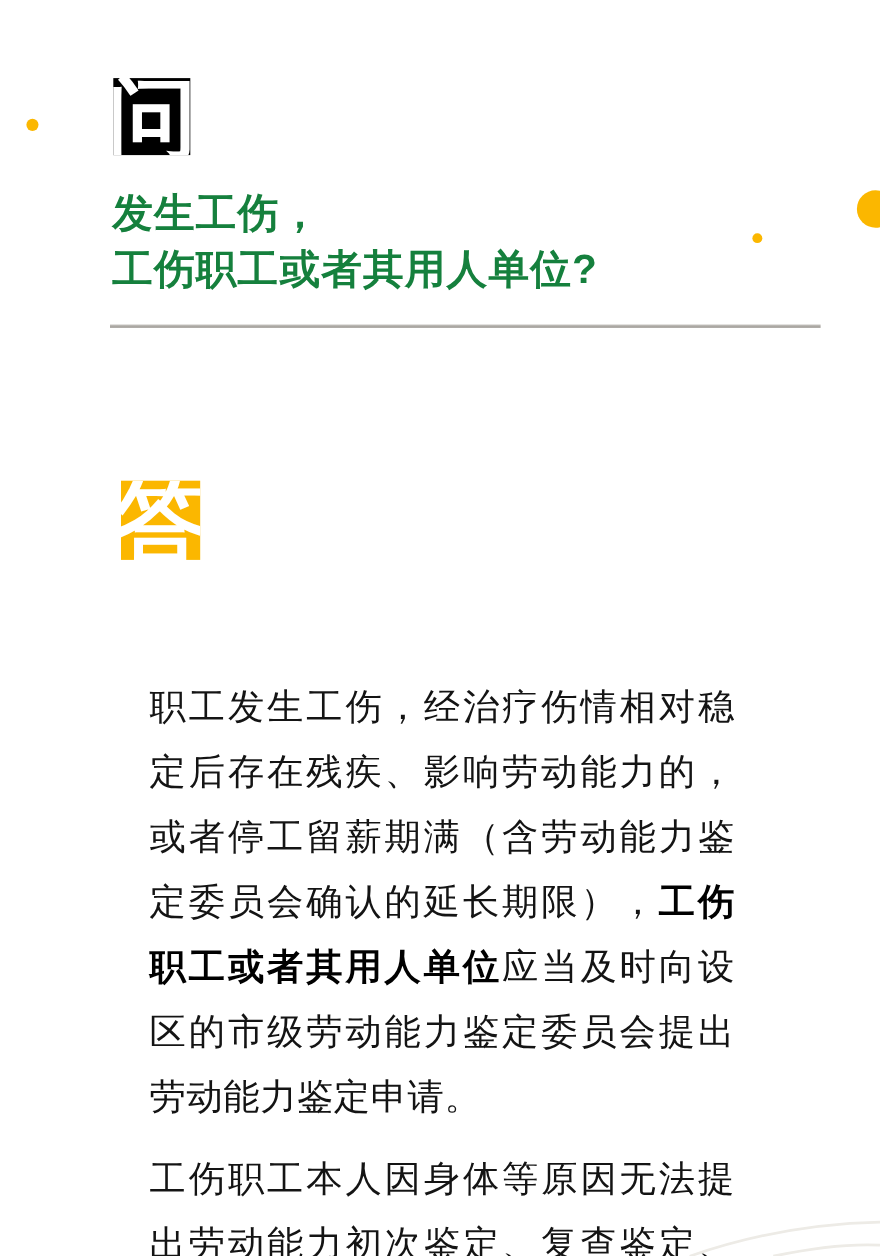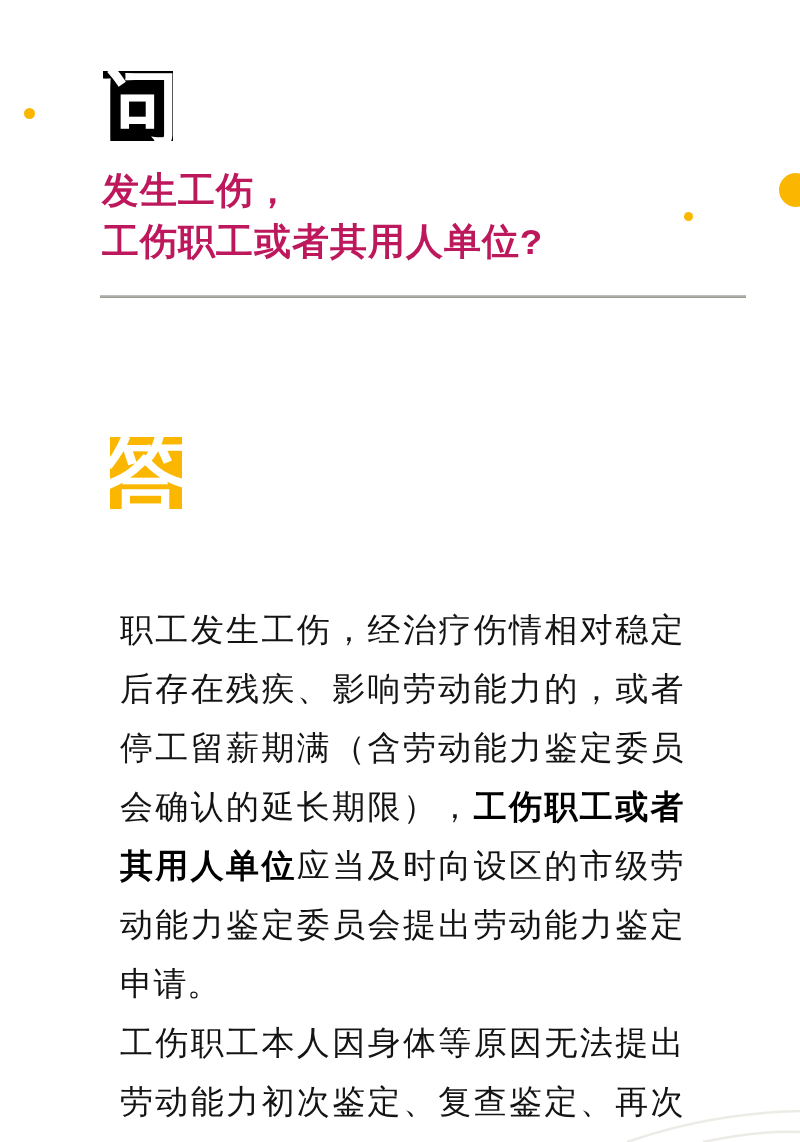--- a/index.html
+++ b/index.html
@@ -49,23 +49,22 @@
   .a-badge .glyph { font-size: 84px; }
 
   
   .q-title {
     position: absolute;
     left: 102px; top: 168px;
     font-size: 37px;
     font-weight: bold;
     line-height: 51px;
     letter-spacing: 1px;
-    color: #be185d;
+    color: #15803d;
     white-space: nowrap;
-    font-family: Liberation Mono, monospace;
   }
 
   
   .divider {
     position: absolute;
     left: 100px; top: 295px;
     width: 646px; height: 3px;
     background: linear-gradient(#c7c5c1, #98958f);
   }
 
@@ -73,21 +72,21 @@
   .answer-body {
     position: absolute;
     left: 120px; top: 600px;
     width: 564px;
     font-size: 33px;
     line-height: 59px;
     letter-spacing: 0.5px;
     color: #141414;
     text-align: justify;
   }
-  .answer-body p { margin: 0; }
+  .answer-body p { margin: 16px; font-family: Liberation Mono, monospace; }
   .answer-body .em { font-weight: bold; color: #000000; }
 
   
   .watermark {
     position: absolute;
     left: 550px; top: 1080px;
     width: 250px; height: 62px;
   }
   .watermark path {
     fill: none;

